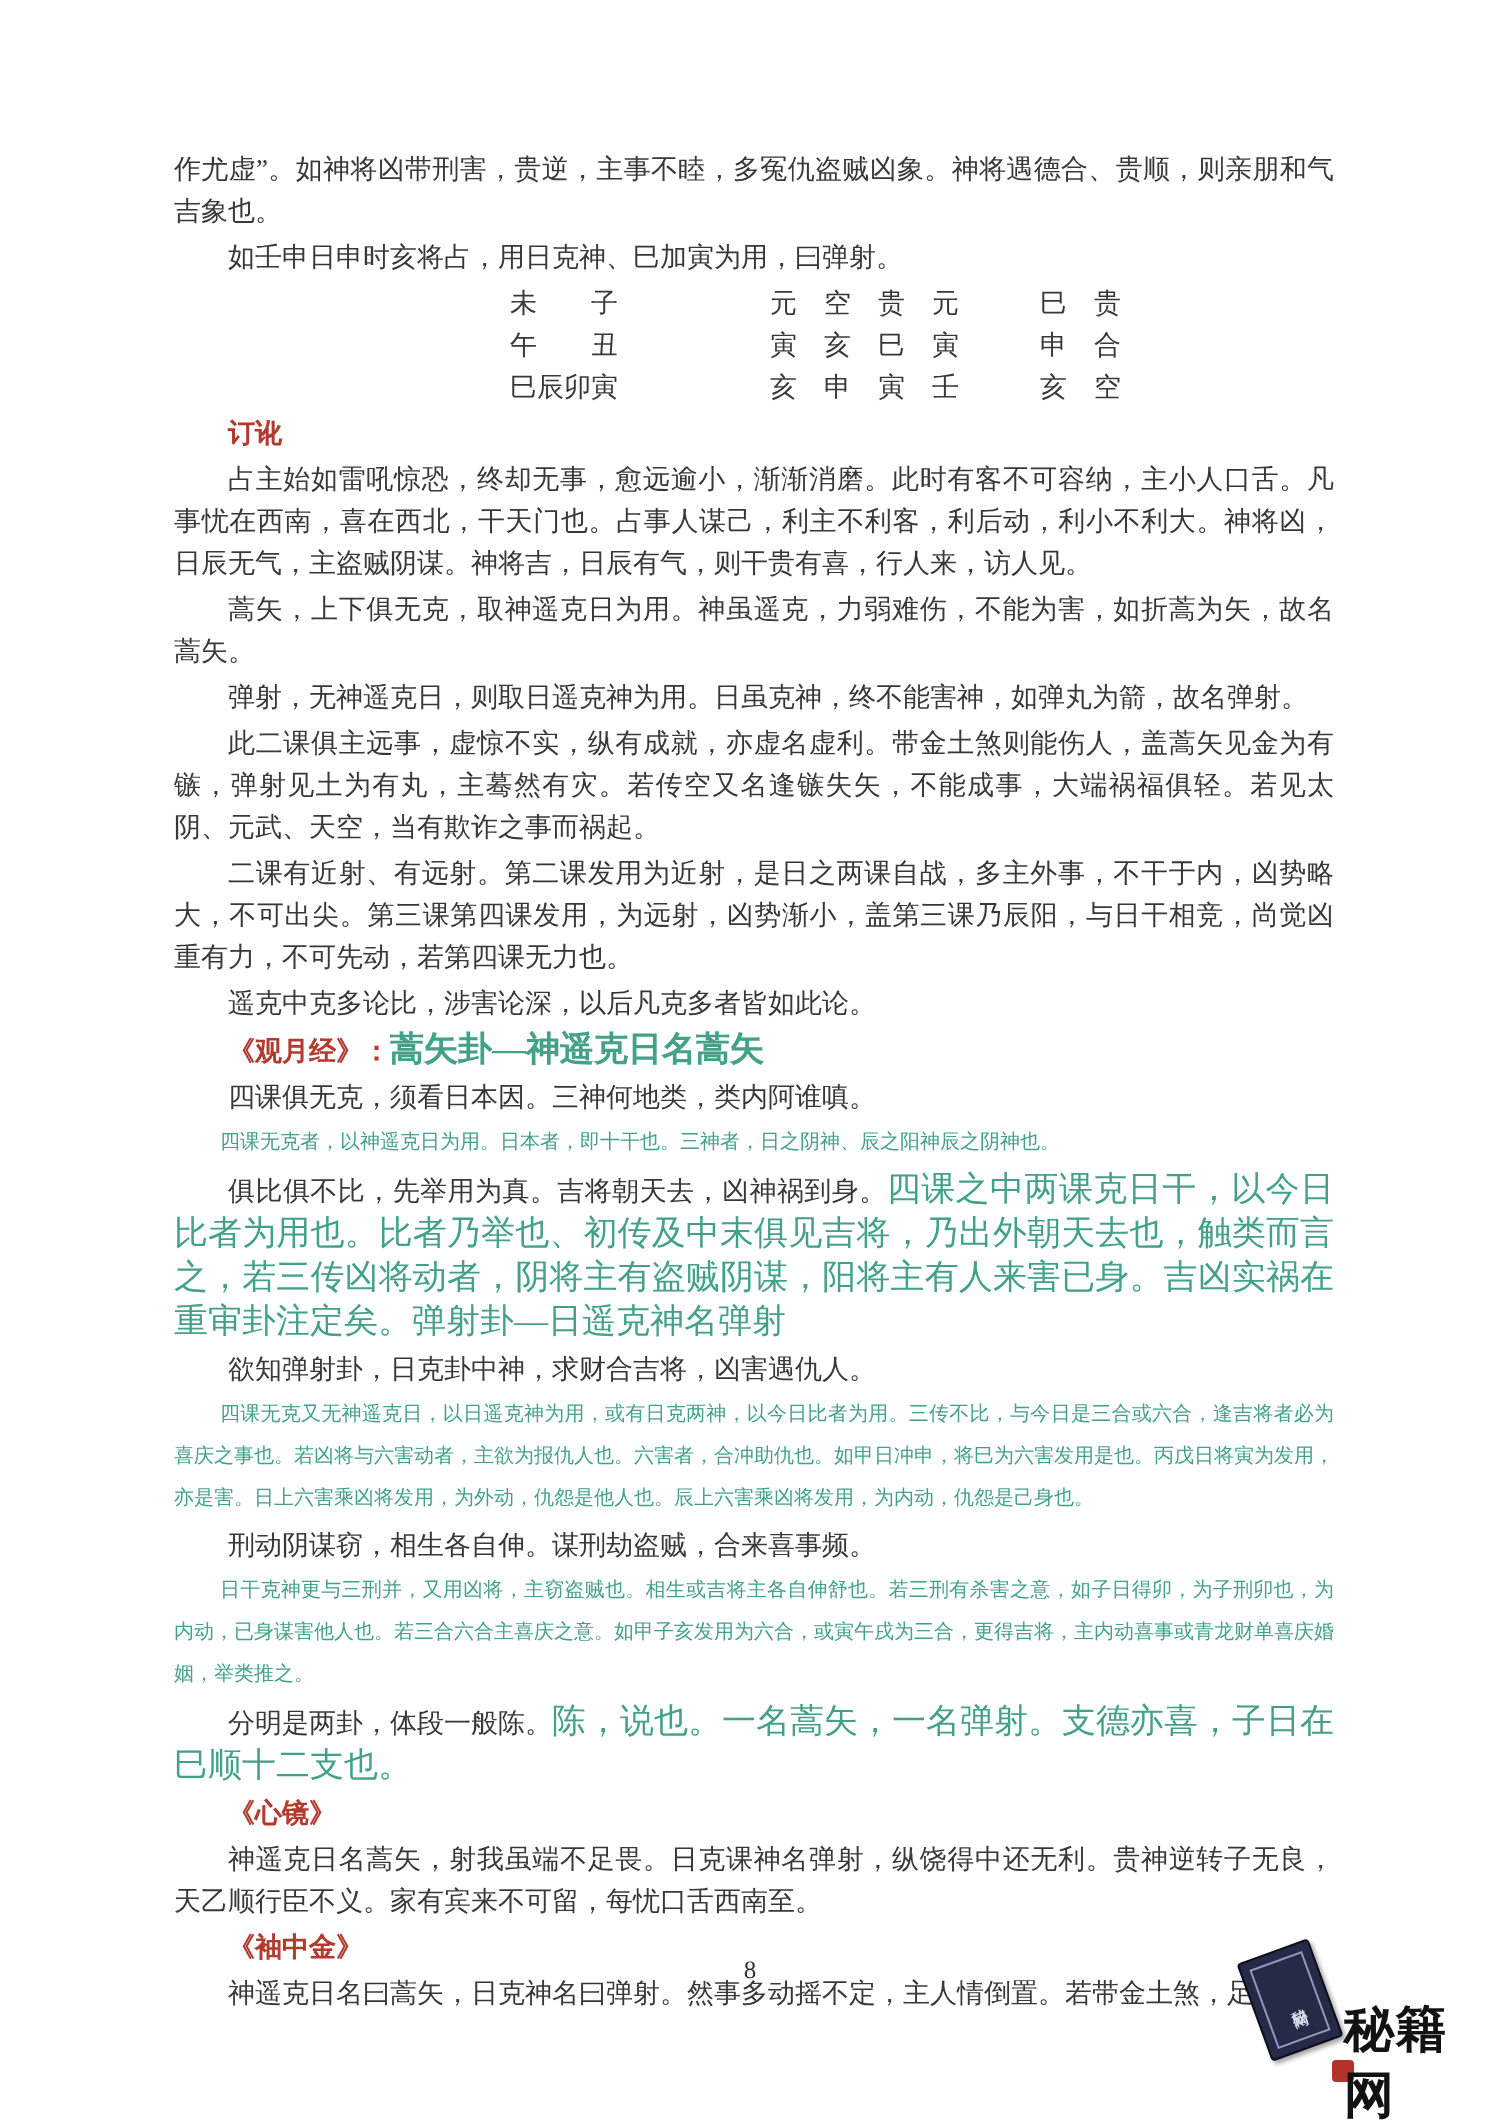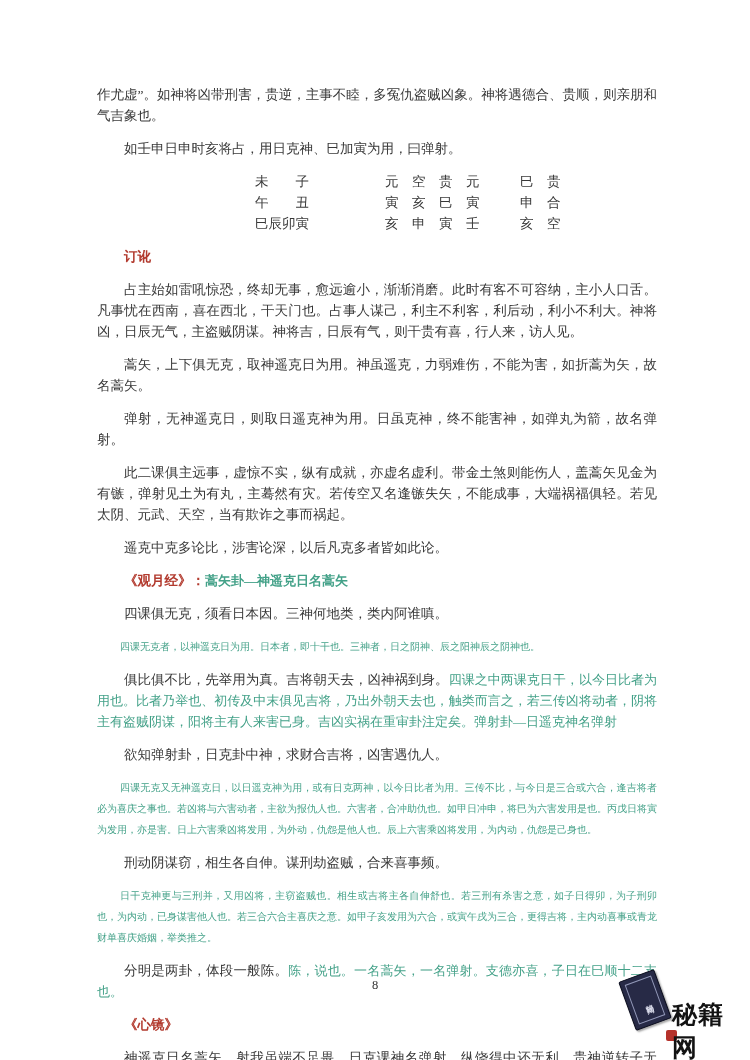--- a/index.html
+++ b/index.html
@@ -12,37 +12,37 @@
     overflow:hidden;
   }
   .content{
     position:absolute;
     left:85px; top:72px;
     width:584px;
     font-size:13.5px;
     line-height:21px;
     text-align:justify;
   }
-  .content p{margin:12px;}
+  .content p{margin:2px;}
   .para{text-indent:2em;}
   .noindent{text-indent:0;}
   .h-red{
     color:#b23a2e;
     font-weight:bold;
     text-indent:2em;
   }
   .h-red .red-inline{color:#b23a2e;font-weight:bold;}
   .note{
     color:#43a188;
     font-size:10px;
     text-indent:2.3em;
   }
   .green-inline{
     color:#43a188;
-    font-size:13px;
+    font-size:17px;
   }
   
   .chart{
     margin-left:170px;
     text-indent:0;
   }
   .crow{display:flex;}
   .crow .c1{width:130px;display:inline-block;}
   .crow .c2{width:135px;display:inline-block;}
   .crow .c3{display:inline-block;}
@@ -121,20 +121,21 @@
       <span class="c2">亥　申　寅　壬</span>
       <span class="c3">亥　空</span>
     </div>
   </div>
 
   <p class="h-red">订讹</p>
   <p class="para">占主始如雷吼惊恐，终却无事，愈远逾小，渐渐消磨。此时有客不可容纳，主小人口舌。凡事忧在西南，喜在西北，干天门也。占事人谋己，利主不利客，利后动，利小不利大。神将凶，日辰无气，主盗贼阴谋。神将吉，日辰有气，则干贵有喜，行人来，访人见。</p>
   <p class="para">蒿矢，上下俱无克，取神遥克日为用。神虽遥克，力弱难伤，不能为害，如折蒿为矢，故名蒿矢。</p>
   <p class="para">弹射，无神遥克日，则取日遥克神为用。日虽克神，终不能害神，如弹丸为箭，故名弹射。</p>
   <p class="para">此二课俱主远事，虚惊不实，纵有成就，亦虚名虚利。带金土煞则能伤人，盖蒿矢见金为有镞，弹射见土为有丸，主蓦然有灾。若传空又名逢镞失矢，不能成事，大端祸福俱轻。若见太阴、元武、天空，当有欺诈之事而祸起。</p>
+  <p class="para">二课有近射、有远射。第二课发用为近射，是日之两课自战，多主外事，不干于内，凶势略大，不可出尖。第三课第四课发用，为远射，凶势渐小，盖第三课乃辰阳，与日干相竞，尚觉凶重有力，不可先动，若第四课无力也。</p>
   <p class="para">遥克中克多论比，涉害论深，以后凡克多者皆如此论。</p>
 
   <p class="h-red"><span class="red-inline">《观月经》：</span><span class="green-inline">蒿矢卦—神遥克日名蒿矢</span></p>
 
   <p class="para">四课俱无克，须看日本因。三神何地类，类内阿谁嗔。</p>
   <p class="note">四课无克者，以神遥克日为用。日本者，即十干也。三神者，日之阴神、辰之阳神辰之阴神也。</p>
   <p class="para"><span>俱比俱不比，先举用为真。吉将朝天去，凶神祸到身。</span><span class="green-inline">四课之中两课克日干，以今日比者为用也。比者乃举也、初传及中末俱见吉将，乃出外朝天去也，触类而言之，若三传凶将动者，阴将主有盗贼阴谋，阳将主有人来害已身。吉凶实祸在重审卦注定矣。弹射卦—日遥克神名弹射</span></p>
   <p class="para">欲知弹射卦，日克卦中神，求财合吉将，凶害遇仇人。</p>
   <p class="note">四课无克又无神遥克日，以日遥克神为用，或有日克两神，以今日比者为用。三传不比，与今日是三合或六合，逢吉将者必为喜庆之事也。若凶将与六害动者，主欲为报仇人也。六害者，合冲助仇也。如甲日冲申，将巳为六害发用是也。丙戊日将寅为发用，亦是害。日上六害乘凶将发用，为外动，仇怨是他人也。辰上六害乘凶将发用，为内动，仇怨是己身也。</p>
   <p class="para">刑动阴谋窃，相生各自伸。谋刑劫盗贼，合来喜事频。</p>

